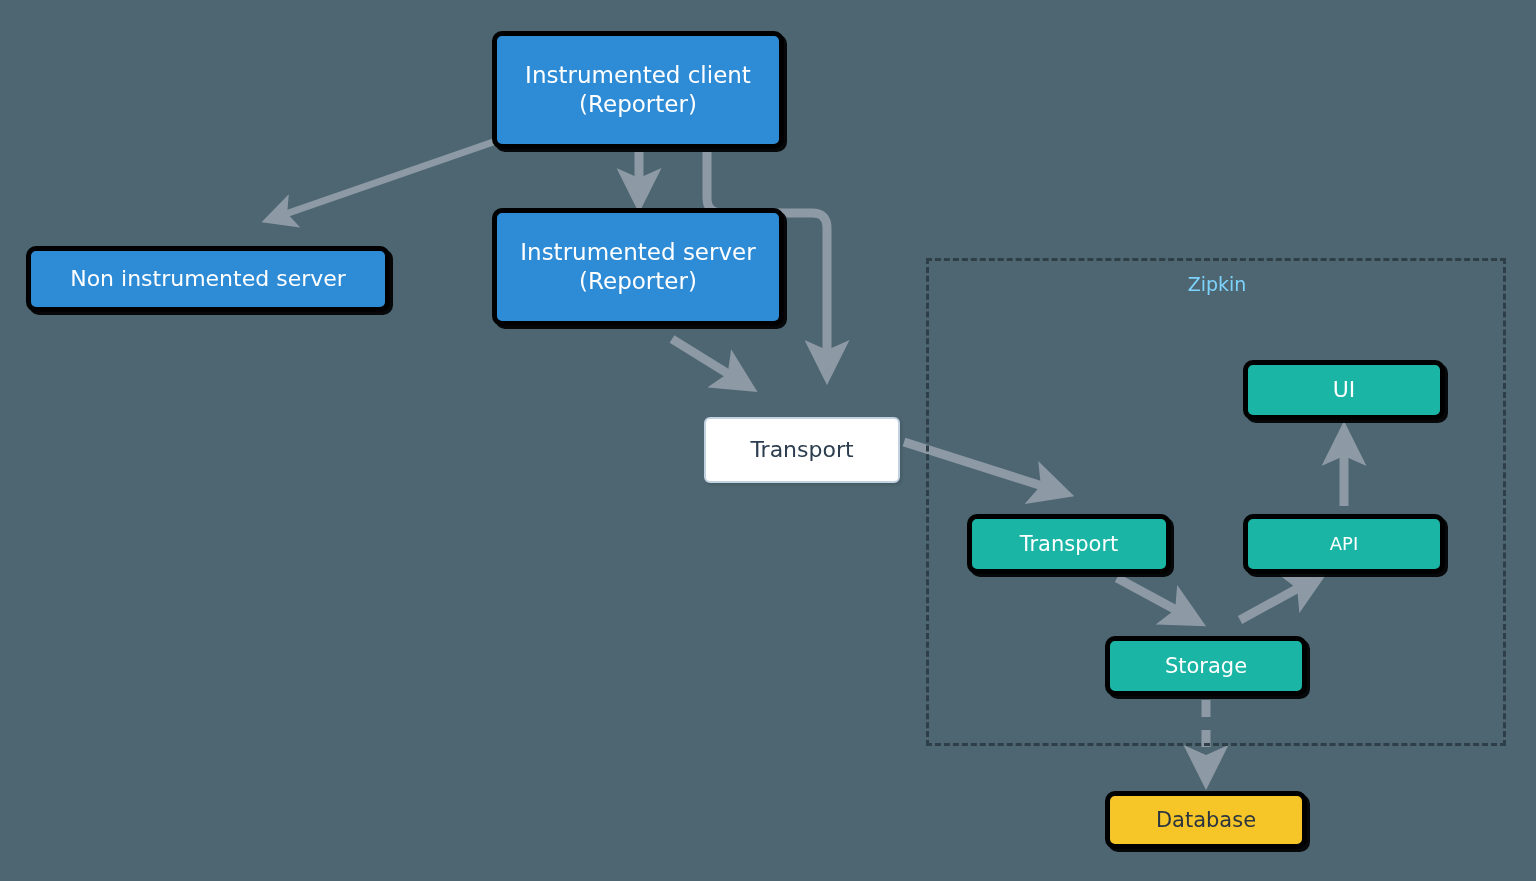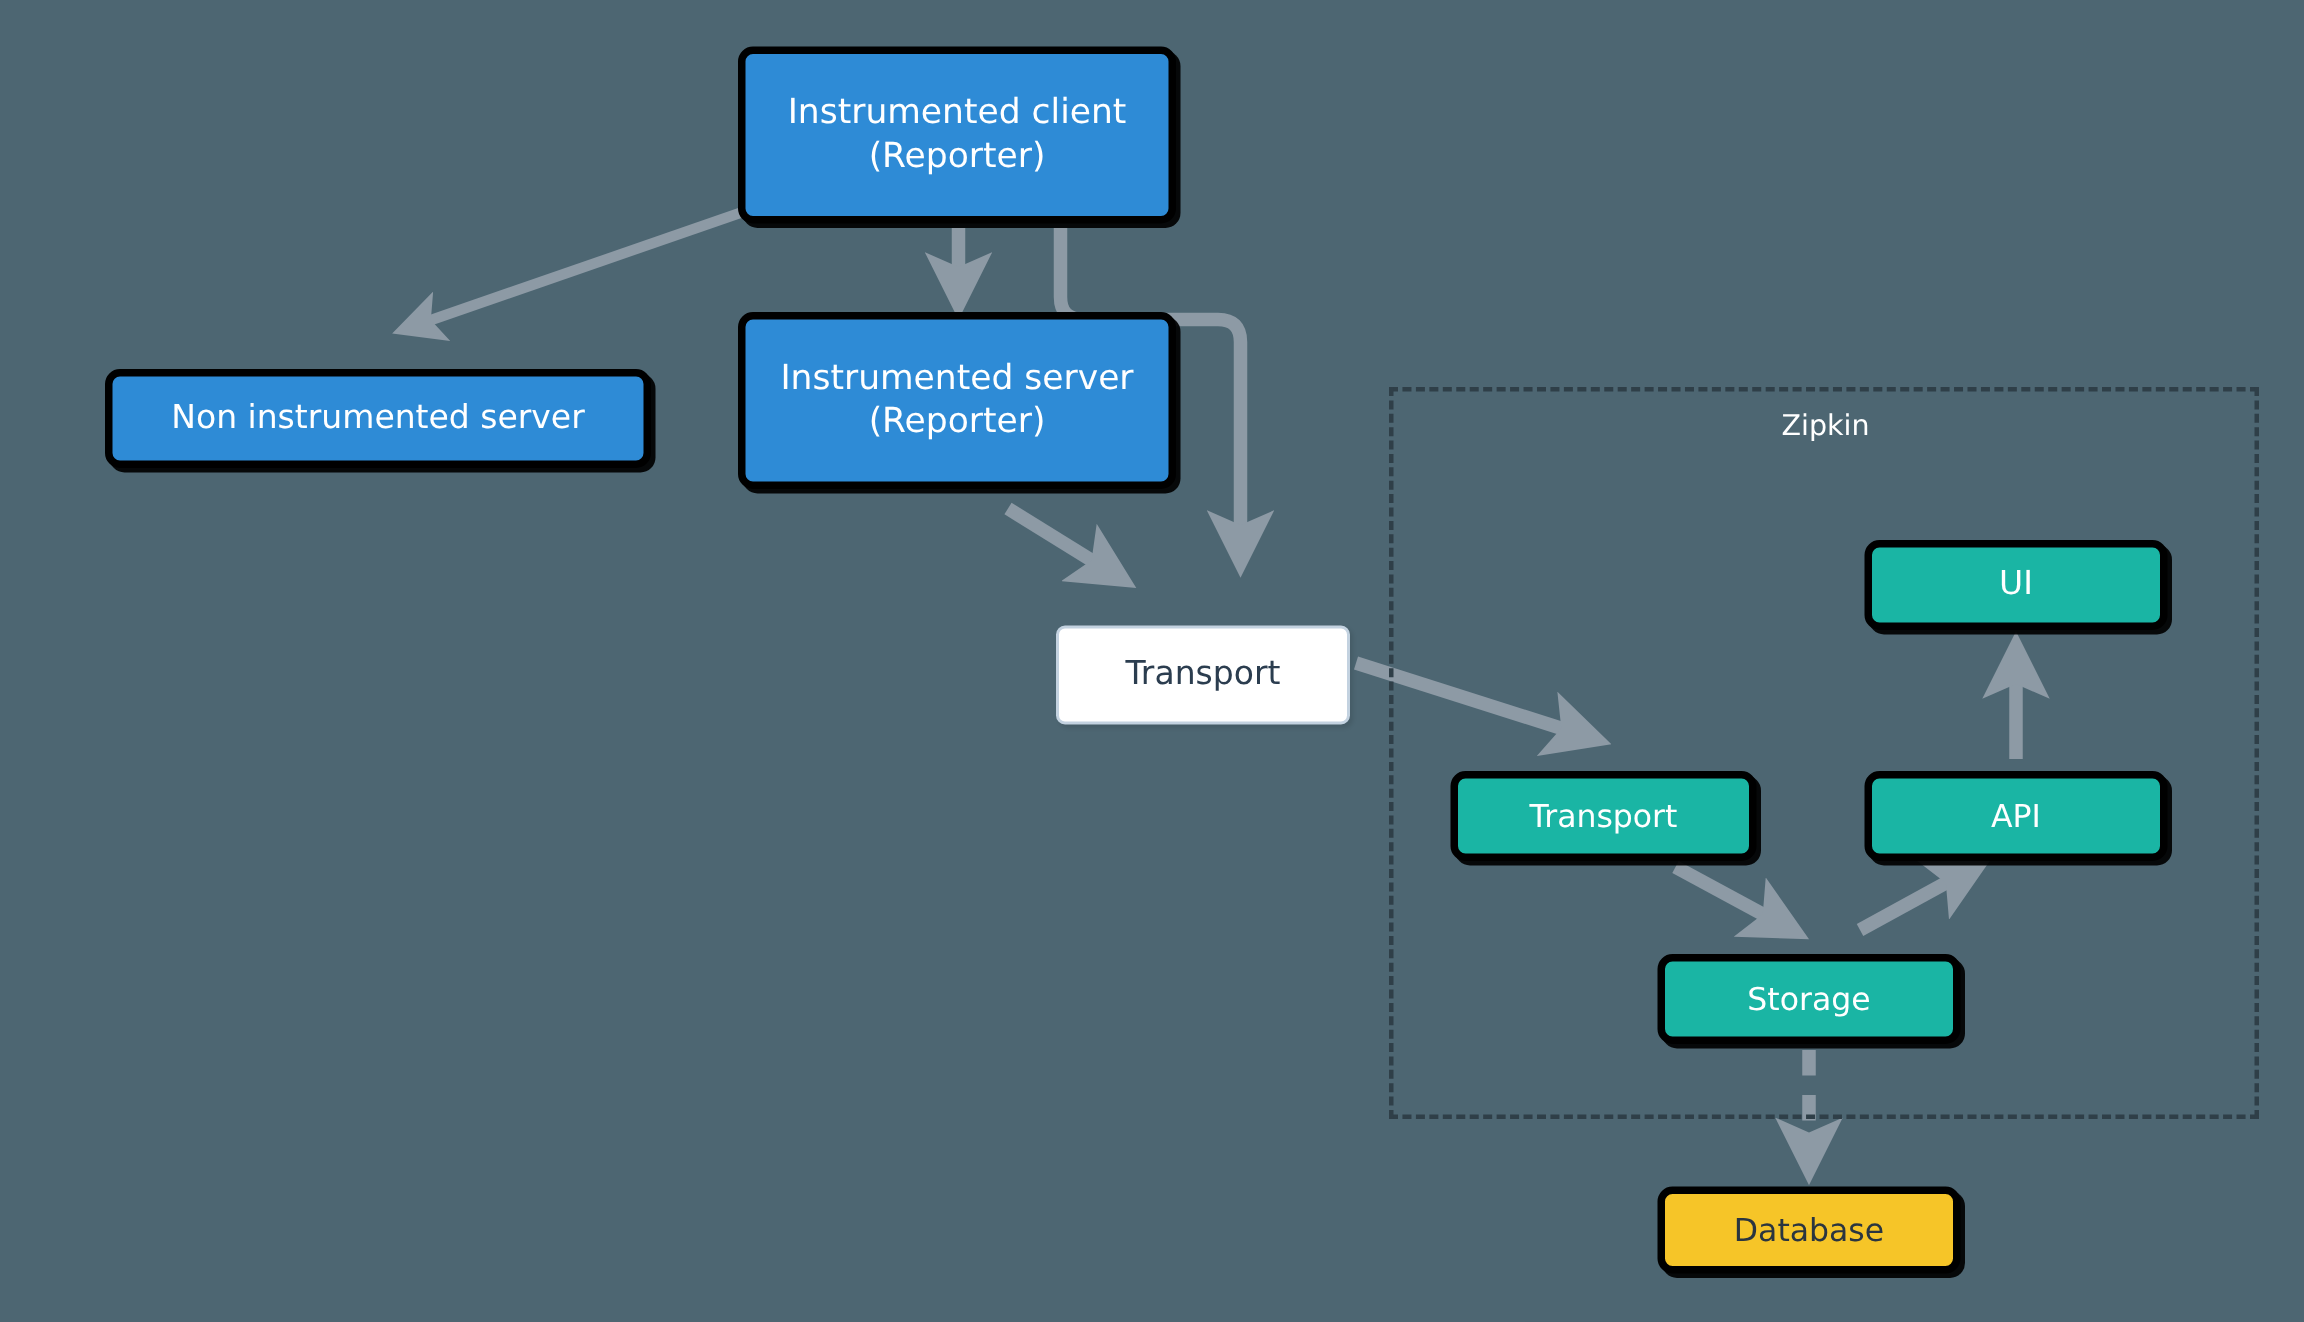--- a/index.html
+++ b/index.html
@@ -61,26 +61,26 @@
   .node.plain {
     background: #ffffff;
     color: #2b3d4f;
     border: 2px solid #c3d2e0;
     border-radius: 6px;
     box-shadow: 2px 2px 3px 0 rgba(0,0,0,0.10);
   }
 
   
   #node-client        { left: 492px;  top: 31px;  width: 292px; height: 118px; font-size: 23px; }
-  #node-noninstr      { left: 26px;   top: 246px; width: 364px; height: 66px;  font-size: 22px; margin-left: 44px; }
+  #node-noninstr      { left: 26px;   top: 246px; width: 364px; height: 66px;  font-size: 22px; }
   #node-server        { left: 492px;  top: 208px; width: 292px; height: 118px; font-size: 23px; }
   #node-transport     { left: 704px;  top: 417px; width: 196px; height: 66px;  font-size: 22px; }
   #node-ui            { left: 1243px; top: 360px; width: 202px; height: 60px;  font-size: 22px; }
   #node-collector     { left: 967px;  top: 514px; width: 204px; height: 60px;  font-size: 21px; }
-  #node-api           { left: 1243px; top: 514px; width: 202px; height: 60px;  font-size: 21px; }
+  #node-api           { left: 1243px; top: 514px; width: 202px; height: 60px;  font-size: 18px; }
   #node-storage       { left: 1105px; top: 636px; width: 202px; height: 60px;  font-size: 21px; }
   #node-database      { left: 1105px; top: 791px; width: 202px; height: 58px;  font-size: 21px; }
 
   
   #group-zipkin {
     position: absolute;
     left: 926px;
     top: 258px;
     width: 580px;
     height: 488px;
@@ -88,21 +88,21 @@
     background: transparent;
     z-index: 1;
   }
   #group-zipkin-label {
     position: absolute;
     left: 1152px;
     top: 273px;
     width: 130px;
     text-align: center;
     font-size: 19px;
-    color: #ffffff;
+    color: #7dd3fc;
     z-index: 2;
   }
 </style>
 </head>
 <body>
 
 <div id="canvas">
 
   <svg id="arrow-layer" viewBox="0 0 1536 881" width="1536" height="881">
     <defs>

